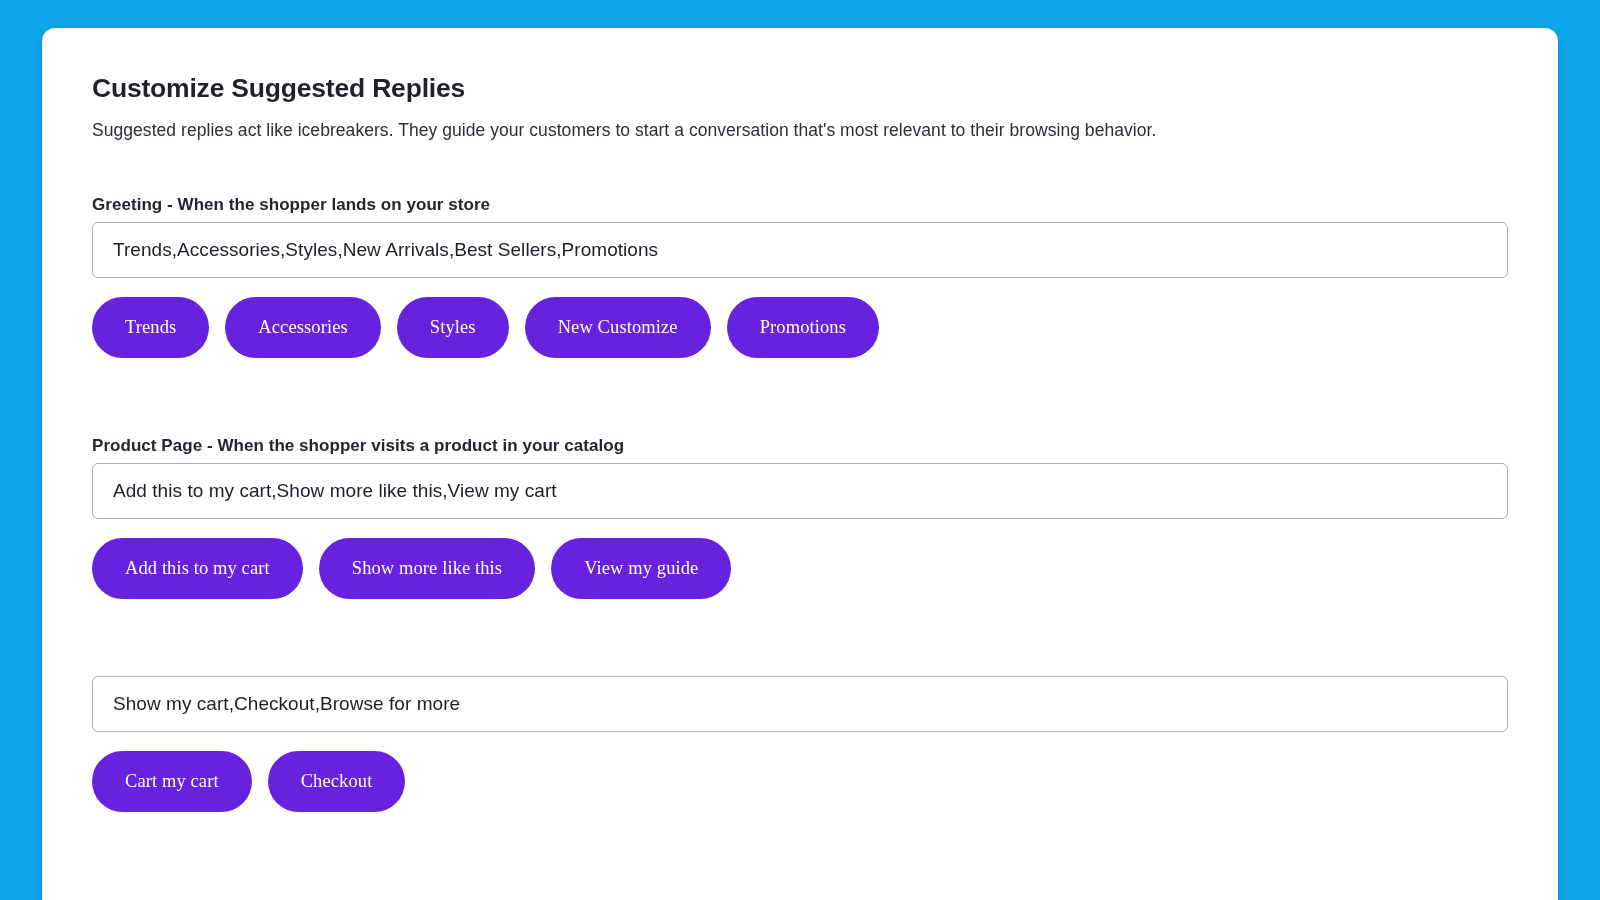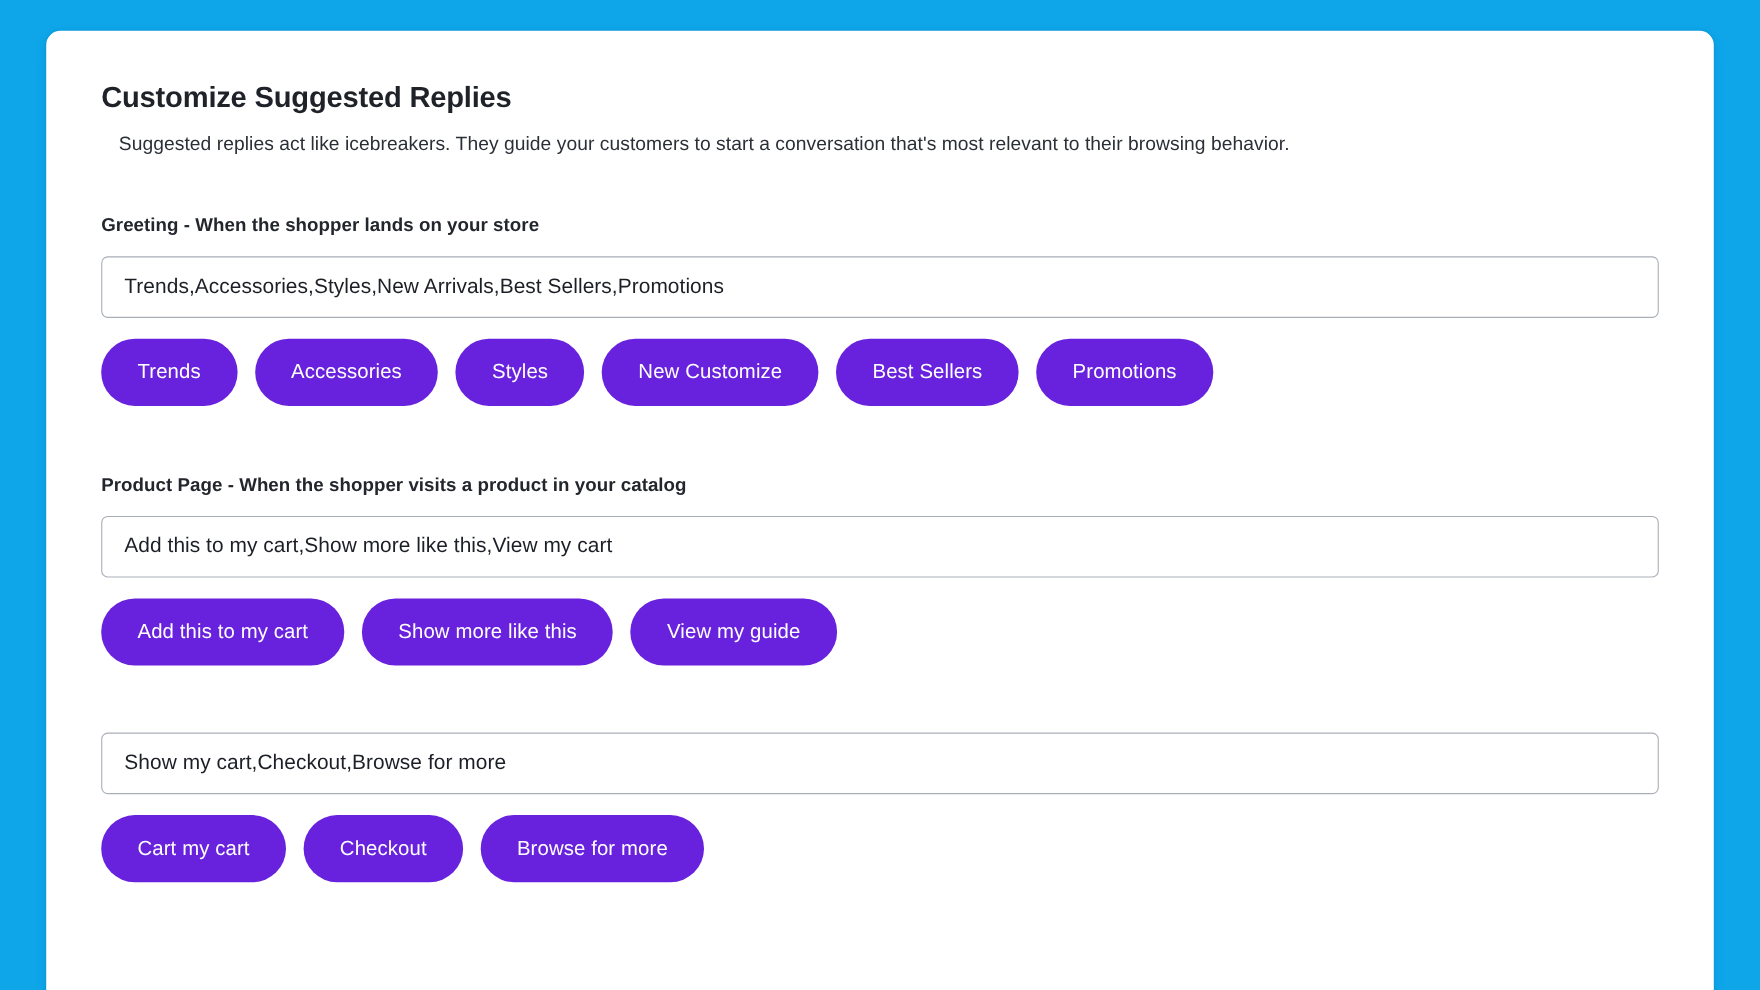--- a/index.html
+++ b/index.html
@@ -37,21 +37,21 @@
   .page-title {
     margin: 0;
     font-size: 26.5px;
     font-weight: 700;
     letter-spacing: -0.2px;
     color: #1f2329;
     line-height: 1.22;
   }
 
   .page-subtitle {
-    margin: 15px 0 0 16px;
+    margin: 15px 0 0 0;
     font-size: 17.5px;
     font-weight: 400;
     color: #2b2f36;
     line-height: 1.35;
     letter-spacing: 0.05px;
   }
 
   .section {
     margin-top: 47px;
   }
@@ -59,21 +59,21 @@
 
   .section-label {
     font-size: 17px;
     font-weight: 700;
     color: #23262c;
     line-height: 1.3;
     letter-spacing: 0.05px;
   }
 
   .field {
-    margin-top: 17px;
+    margin-top: 6px;
     width: 1416px;
     height: 56px;
     border: 1px solid #a9afb7;
     border-radius: 6px;
     background: #ffffff;
     display: flex;
     align-items: center;
     padding: 0 20px;
     font-family: "Liberation Sans", sans-serif;
     font-size: 19px;
@@ -90,27 +90,27 @@
     gap: 0px;
     align-items: center;
   }
 
   .chip {
     height: 61px;
     border: none;
     border-radius: 31px;
     background: #6821dd;
     color: #ffffff;
-    font-family: Liberation Sans, sans-serif;
+    font-family: Liberation Serif, serif;
     font-size: 18.5px;
     font-weight: 400;
     letter-spacing: 0.1px;
     padding: 0 33px;
     margin-right: 16px;
-    margin-bottom: 14px;
+    margin-bottom: 30px;
     cursor: pointer;
     display: inline-flex;
     align-items: center;
     justify-content: center;
     white-space: nowrap;
     line-height: 1;
   }
   .chip:last-child { margin-right: 0; }
 </style>
 </head>
@@ -124,38 +124,36 @@
     <p class="page-subtitle">Suggested replies act like icebreakers. They guide your customers to start a conversation that's most relevant to their browsing behavior.</p>
 
     <div class="section first">
       <div class="section-label">Greeting - When the shopper lands on your store</div>
       <input class="field" type="text" value="Trends,Accessories,Styles,New Arrivals,Best Sellers,Promotions" style="">
       <div class="chip-row">
         <button class="chip">Trends</button>
         <button class="chip">Accessories</button>
         <button class="chip">Styles</button>
         <button class="chip">New Customize</button>
-        <button class="chip">Best Sellers</button>
         <button class="chip">Promotions</button>
       </div>
     </div>
 
     <div class="section">
       <div class="section-label">Product Page - When the shopper visits a product in your catalog</div>
       <input class="field" type="text" value="Add this to my cart,Show more like this,View my cart" style="">
       <div class="chip-row">
         <button class="chip">Add this to my cart</button>
         <button class="chip">Show more like this</button>
         <button class="chip">View my guide</button>
       </div>
     </div>
 
     <div class="section">
       <input class="field" type="text" value="Show my cart,Checkout,Browse for more" style="">
       <div class="chip-row">
         <button class="chip">Cart my cart</button>
         <button class="chip">Checkout</button>
-        <button class="chip">Browse for more</button>
       </div>
     </div>
 
   </div>
 </div>
 
 </body></html>

